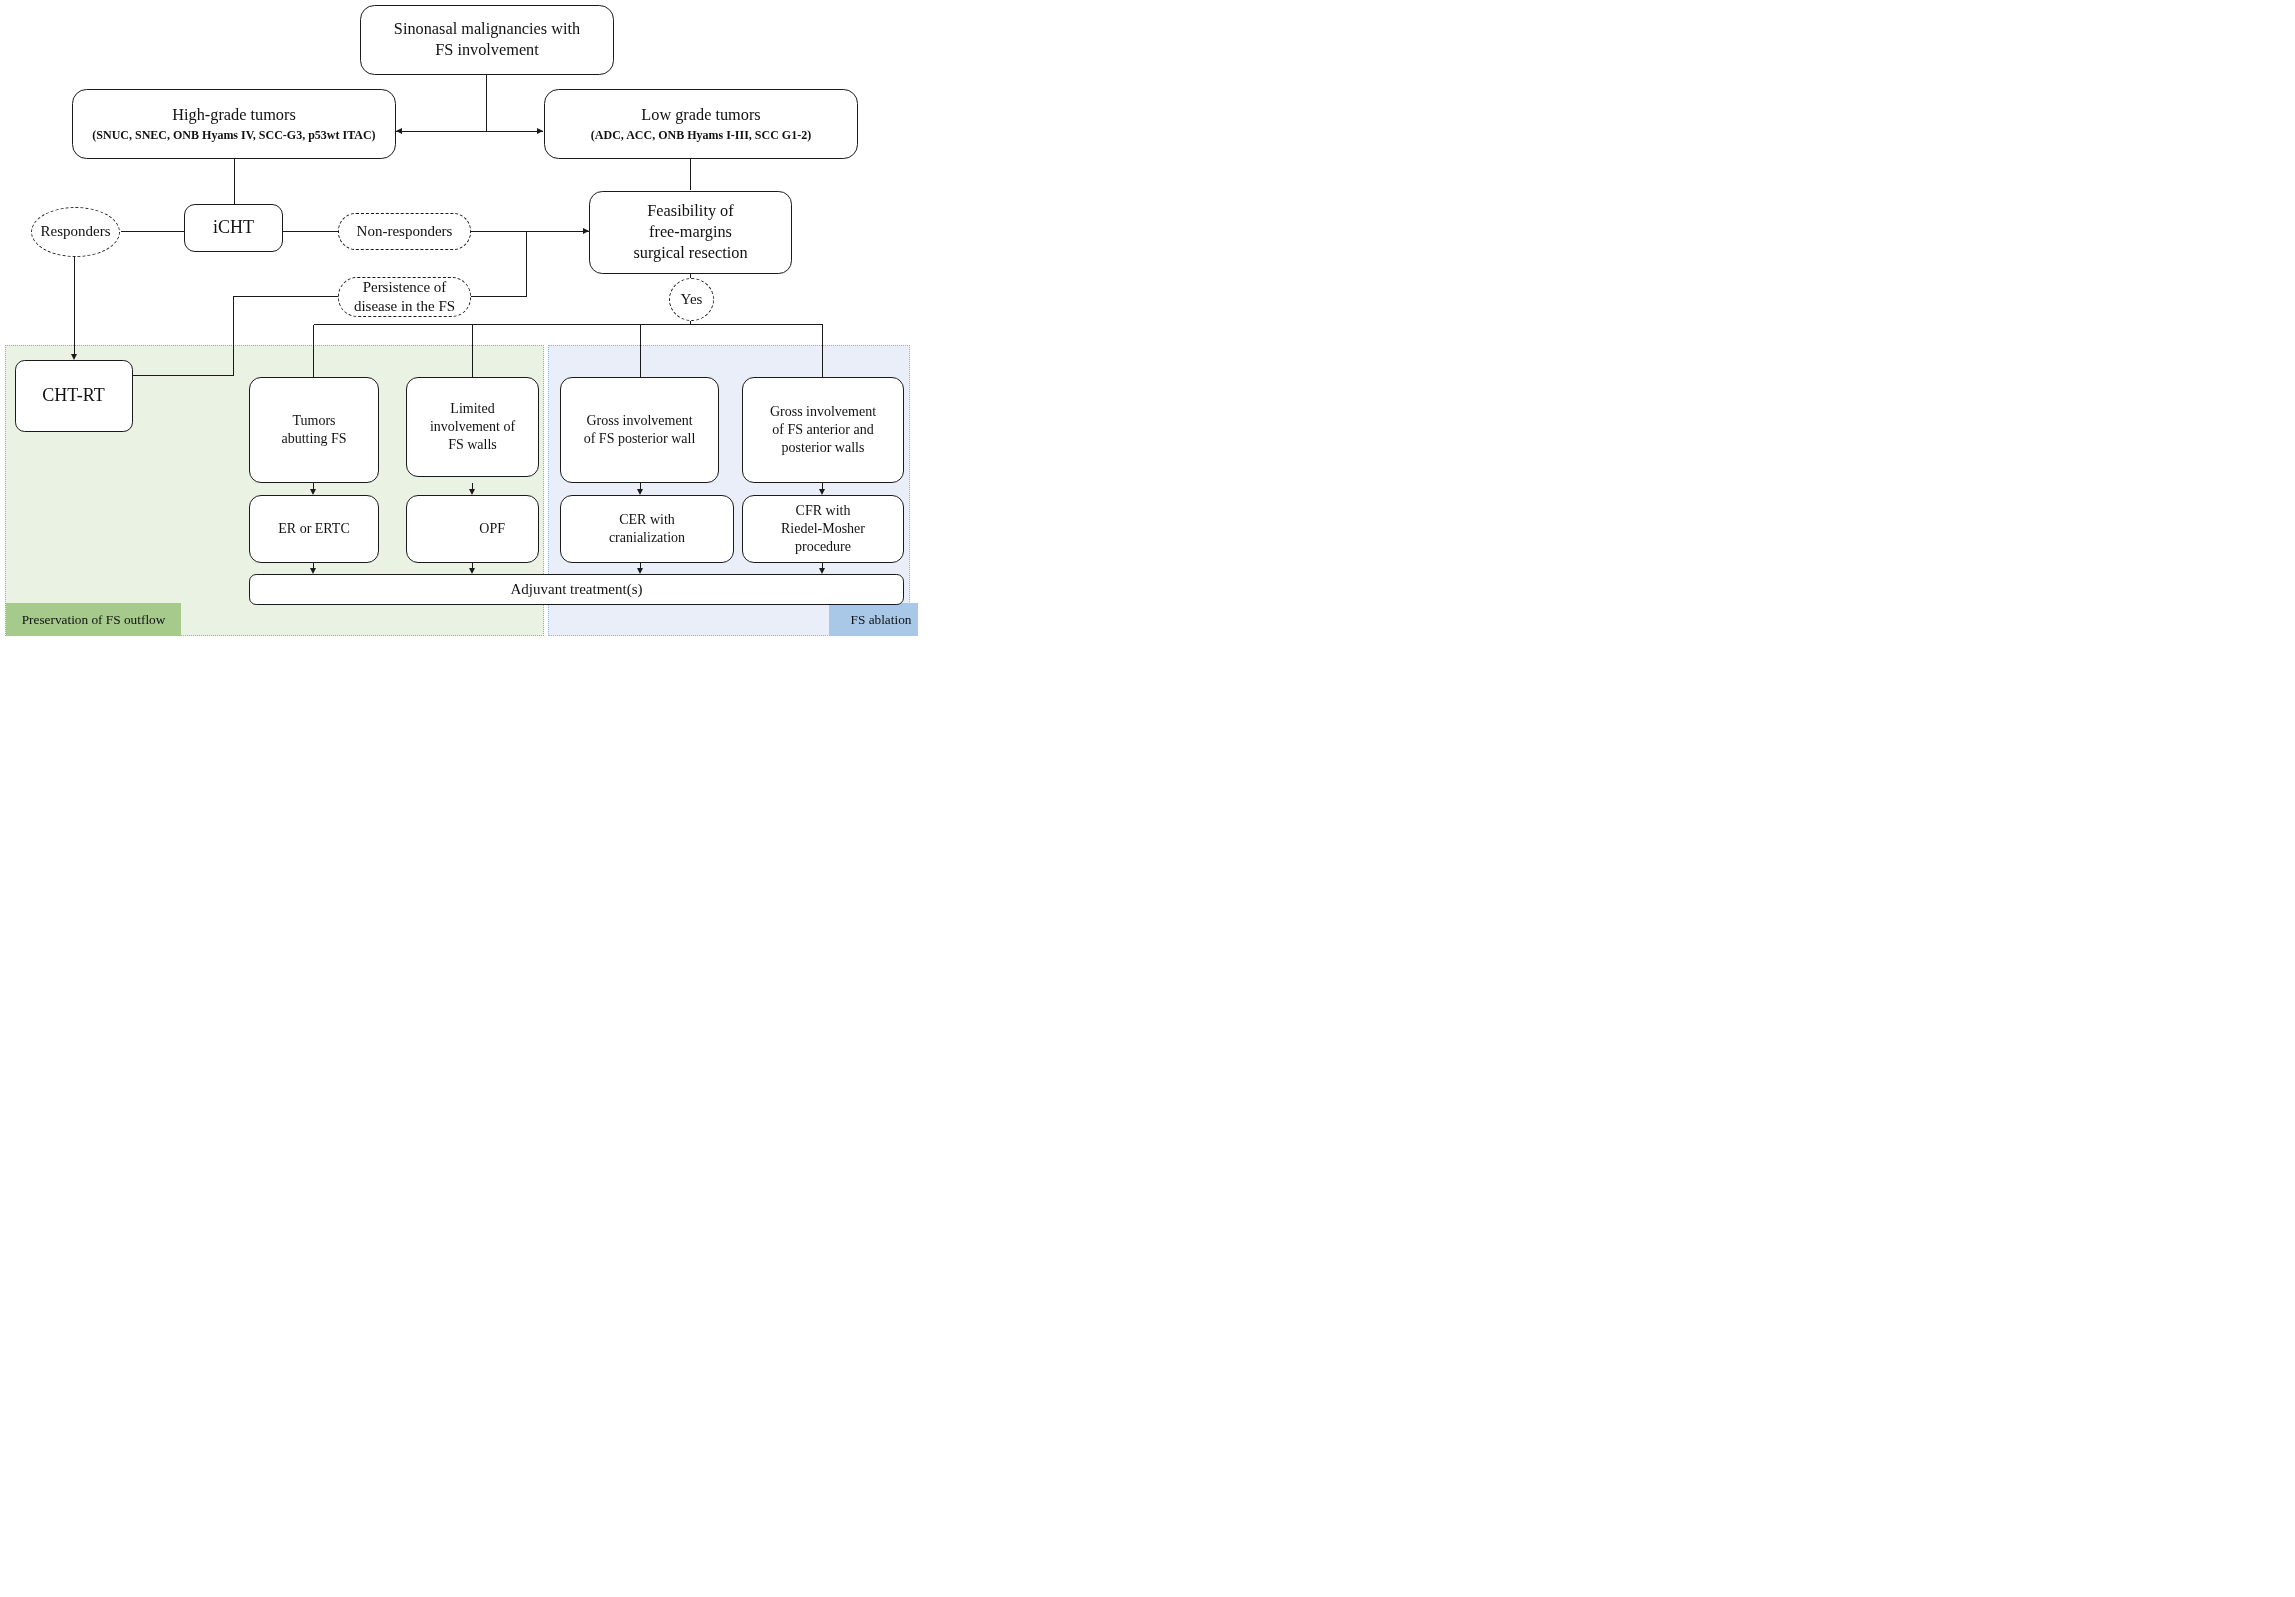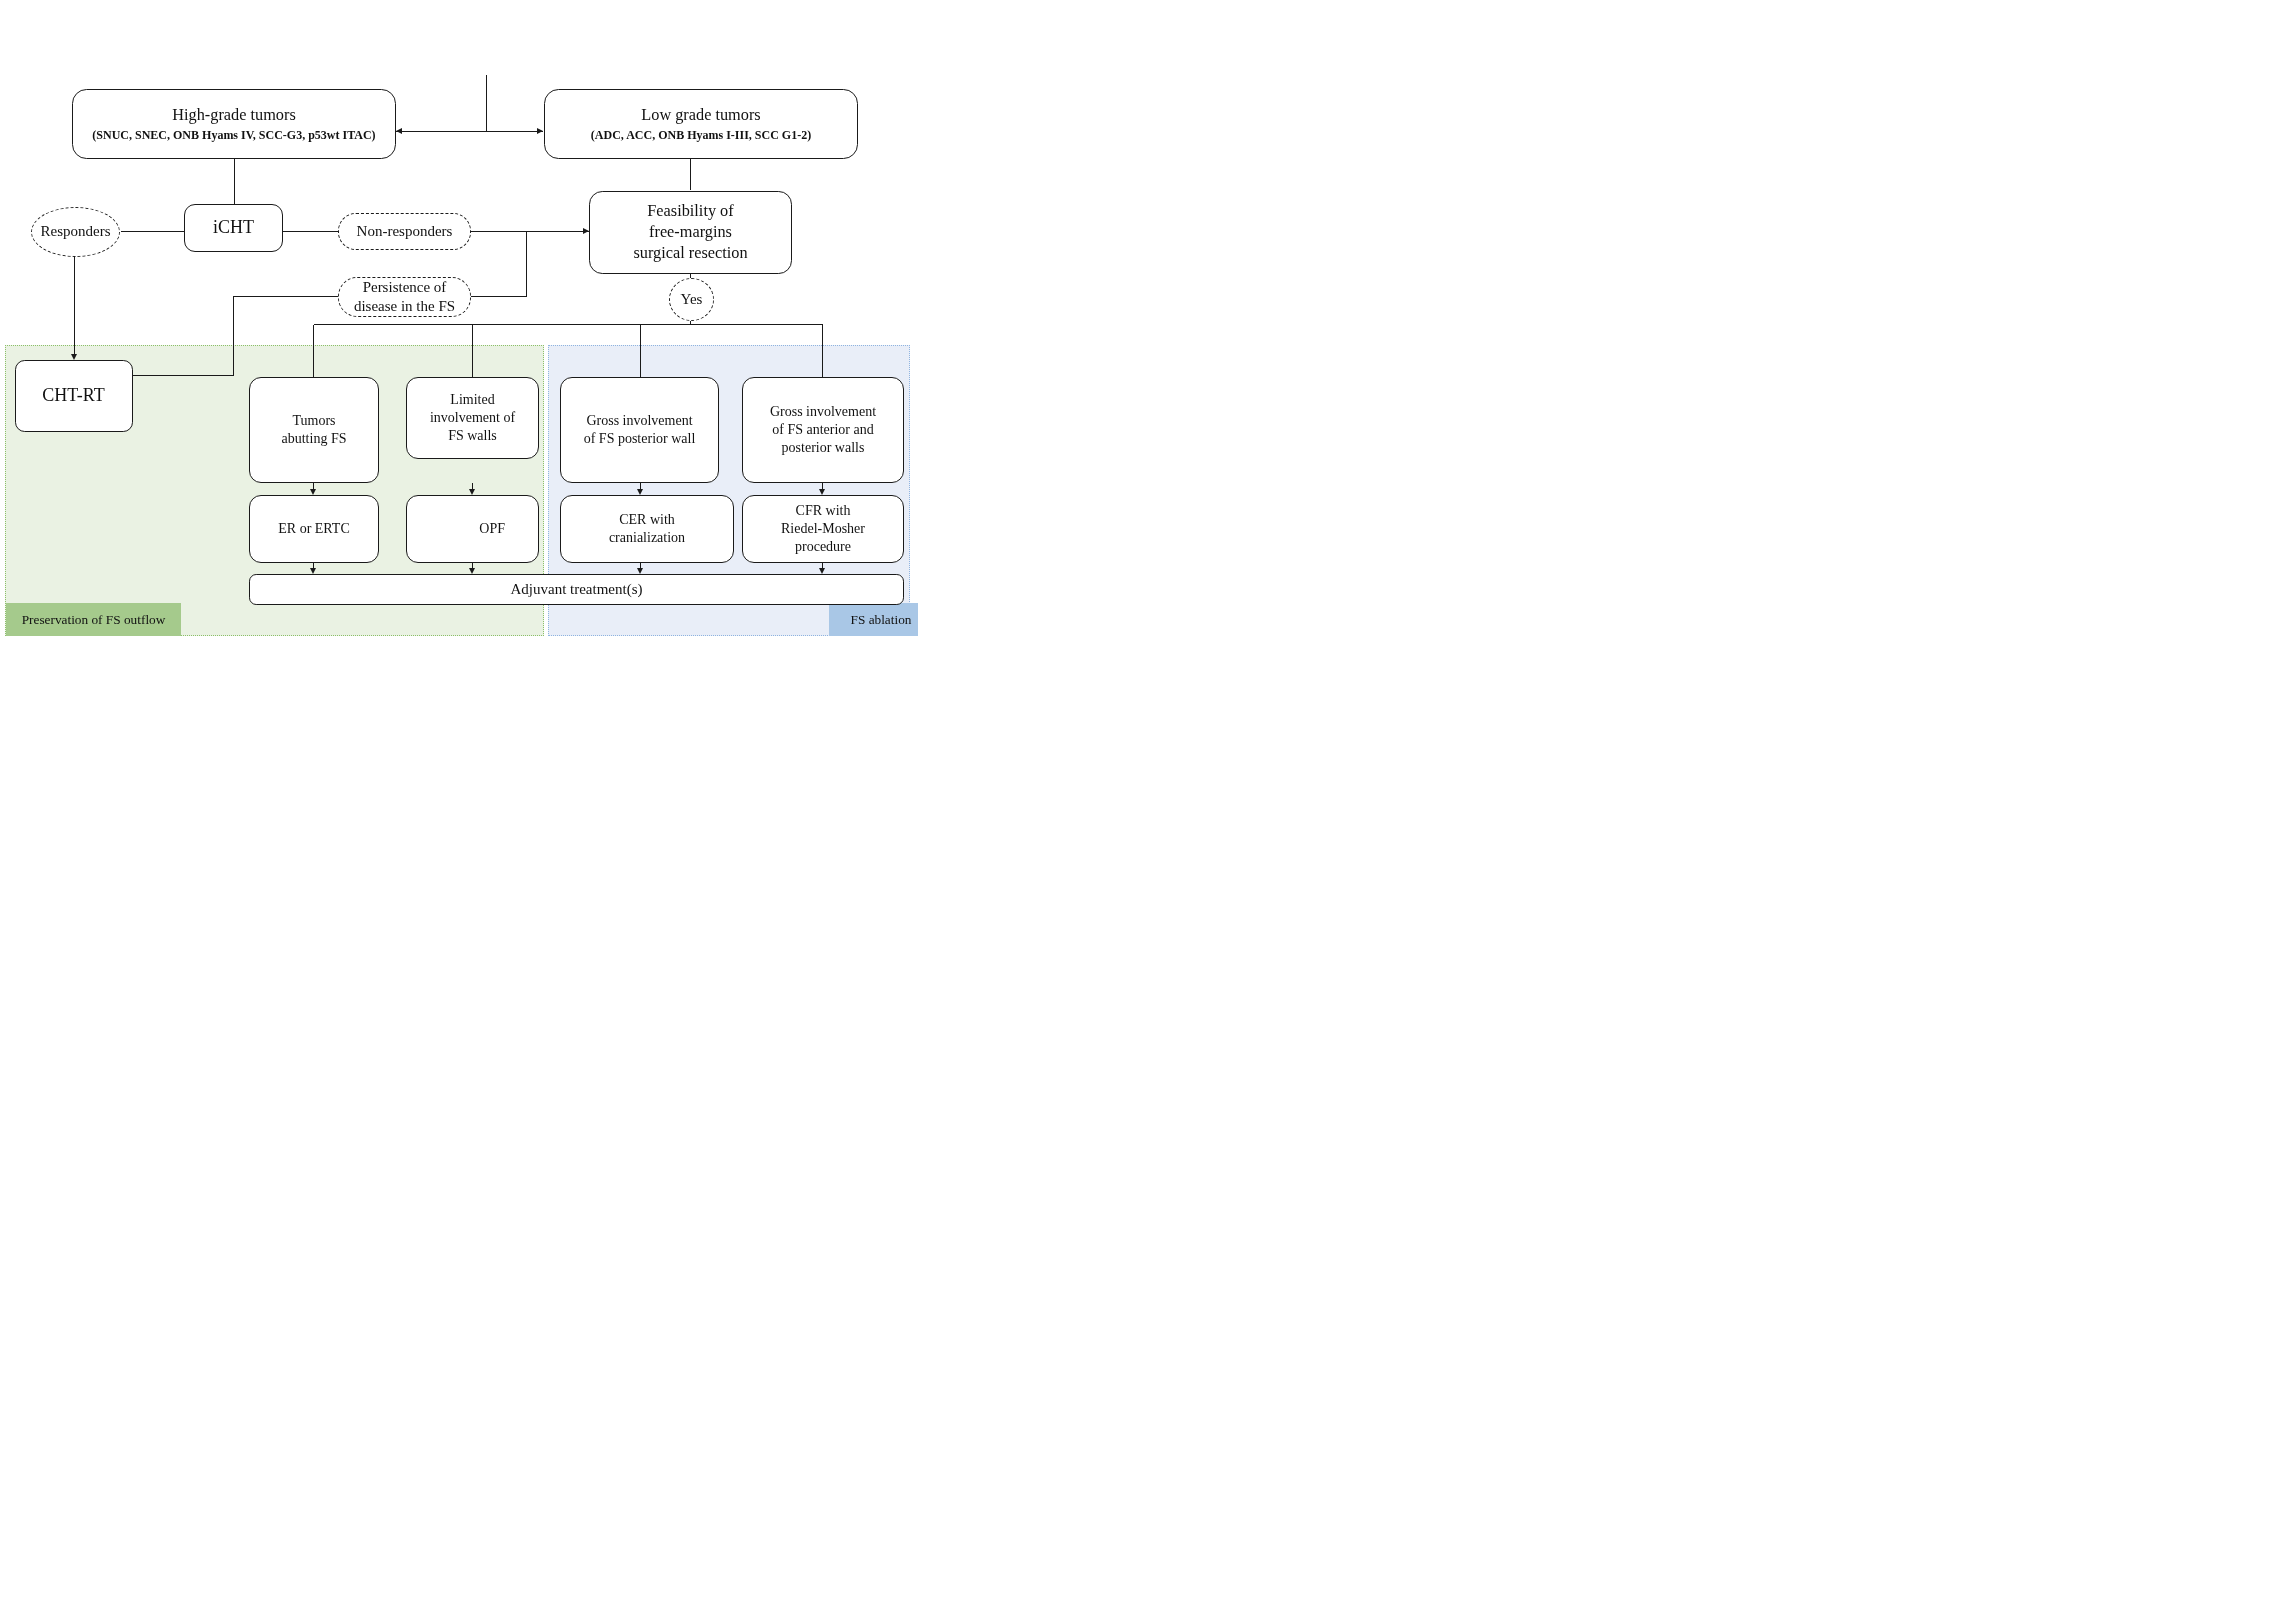--- a/index.html
+++ b/index.html
@@ -87,20 +87,22 @@
 
   <div class="vline" style="left:313px;top:563px;height:6px;"></div>
   <div class="arrD" style="left:310px;top:568px;"></div>
   <div class="vline" style="left:472px;top:563px;height:6px;"></div>
   <div class="arrD" style="left:469px;top:568px;"></div>
   <div class="vline" style="left:640px;top:563px;height:6px;"></div>
   <div class="arrD" style="left:637px;top:568px;"></div>
   <div class="vline" style="left:822px;top:563px;height:6px;"></div>
   <div class="arrD" style="left:819px;top:568px;"></div>
 
+  <div class="box t27" style="left:360px;top:4.8px;width:254px;height:70px;border-radius:14.5px;">Sinonasal malignancies with
+FS involvement</div>
 
   <div class="box" style="left:72px;top:89px;width:324px;height:70px;border-radius:14.5px;">
     <span class="t27">High-grade tumors</span>
     <span class="sub">(SNUC, SNEC, ONB Hyams IV, SCC-G3, p53wt ITAC)</span>
   </div>
 
   <div class="box" style="left:544px;top:89px;width:314px;height:70px;border-radius:14.5px;">
     <span class="t27">Low grade tumors</span>
     <span class="sub">(ADC, ACC, ONB Hyams I-III, SCC G1-2)</span>
   </div>
@@ -117,21 +119,21 @@
 
   <div class="box dashed t18" style="left:338px;top:277px;width:133px;height:40px;border-radius:19.3px;">Persistence of
 disease in the FS</div>
 
   <div class="box dashed t18" style="left:669px;top:278px;width:45px;height:43px;border-radius:50%;">Yes</div>
 
   <div class="box t30" style="left:14.5px;top:360px;width:118px;height:72px;border-radius:9.7px;">CHT-RT</div>
 
   <div class="box t23" style="left:249px;top:377px;width:130px;height:106px;border-radius:12px;">Tumors
 abutting FS</div>
-  <div class="box t23" style="left:406px;top:377px;width:133px;height:82px;border-radius:12px;">Limited
+  <div class="box t23" style="left:406px;top:377px;width:133px;height:100px;border-radius:12px;">Limited
 involvement of
 FS walls</div>
   <div class="box t23" style="left:560px;top:377px;width:159px;height:106px;border-radius:12px;">Gross involvement
 of FS posterior wall</div>
   <div class="box t23" style="left:742px;top:377px;width:162px;height:106px;border-radius:12px;">Gross involvement
 of FS anterior and
 posterior walls</div>
 
   <div class="box t23" style="left:249px;top:495px;width:130px;height:68px;border-radius:12px;">ER or ERTC</div>
   <div class="box t23" style="left:406px;top:495px;width:133px;height:68px;border-radius:12px;padding-left:43px;">OPF</div>

